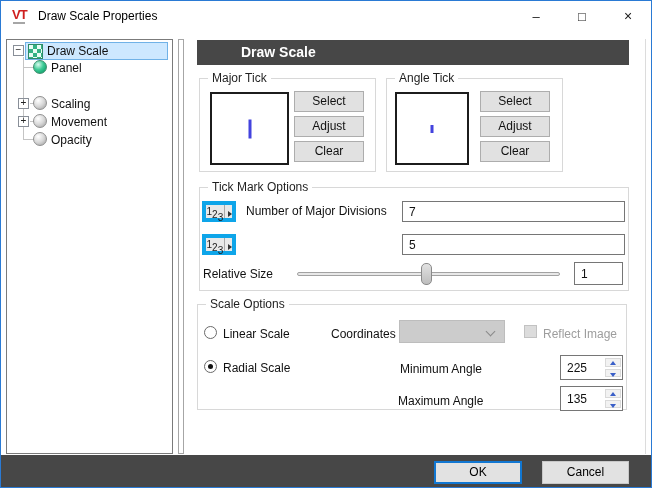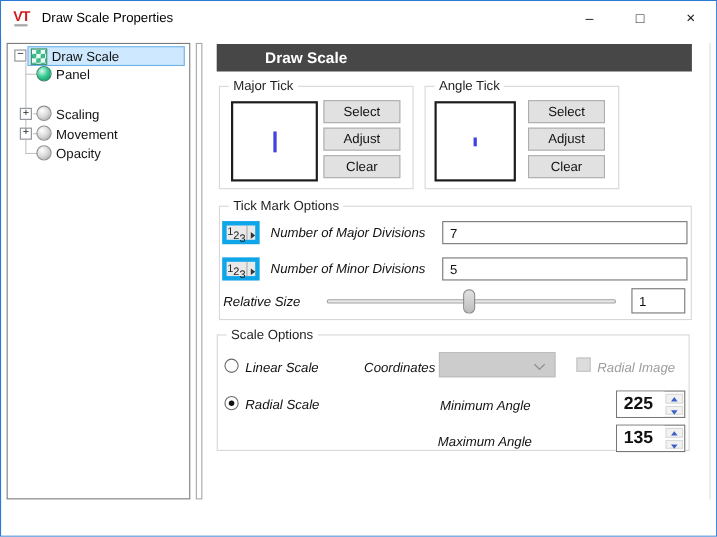--- a/index.html
+++ b/index.html
@@ -57,21 +57,21 @@
   .g-tick { left:198px; top:186px; width:430px; height:104px; }
   .numbtn { position:absolute; left:2px; width:34px; height:21px; display:flex; background:#e9e9e9; border:4px solid #0ea5e9; }
   .numbtn .digits { width:22px; text-align:center; font-size:10px; color:#222; padding-top:1px; }
   .digits i { font-style:normal; position:relative; display:inline-block; }
   .digits i:nth-child(1) { top:0px; }
   .digits i:nth-child(2) { top:3px; }
   .digits i:nth-child(3) { top:6px; }
   .numarrow { width:10px; border-left:1px solid #a9a9a9; position:relative; }
   .numarrow::after { content:""; position:absolute; left:3px; top:6px; border-left:4px solid #333; border-top:3px solid transparent; border-bottom:3px solid transparent; }
   .num-r1 { top:13px; } .num-r2 { top:46px; }
-  .flabel { position:absolute; font-size:12px; color:#111; white-space:nowrap;font-style:italic; }
+  .flabel { position:absolute; font-size:12px; color:#111; white-space:nowrap; }
   .lbl-major { left:46px; top:16px; } .lbl-minor { left:46px; top:49px; }
   .lbl-relsize { left:3px; top:79px; }
   .txt { position:absolute; border:1px solid #767676; font-size:12px; padding:0 6px; font-family:inherit; color:#111; background:#fff; }
   .txt-major { left:202px; top:13px; width:223px; height:21px; }
   .txt-minor { left:202px; top:46px; width:223px; height:21px; }
   .slider { position:absolute; left:97px; top:75px; width:263px; height:22px; }
   .slider-track { position:absolute; left:0; right:0; top:9px; height:4px; background:#e8e8e8; border:1px solid #a2a2a2; border-radius:3px; }
   .slider-thumb { position:absolute; left:124px; top:0; width:11px; height:22px; border-radius:5px; background:linear-gradient(180deg,#e2e2e2,#bdbdbd); border:1px solid #8a8a8a; }
   .txt-relsize { left:374px; top:74px; width:49px; height:23px; }
 
@@ -81,21 +81,21 @@
   .radio1 { left:6px; top:21px; } .radio2 { left:6px; top:55px; }
   .lbl-linear { left:25px; top:22px; } .lbl-orientation { left:133px; top:22px; }
   .combo { position:absolute; left:201px; top:15px; width:106px; height:23px; background:#cccccc; border:1px solid #bdbdbd; }
   .combo-chevron { position:absolute; right:10px; top:7px; width:7px; height:7px; border-left:1px solid #8a8a8a; border-bottom:1px solid #8a8a8a; transform:rotate(-45deg); }
   .checkbox { position:absolute; left:326px; top:20px; width:13px; height:13px; background:#dcdcdc; border:1px solid #c2c2c2; }
   .lbl-reflect { left:345px; top:22px; color:#9d9d9d; }
   .lbl-radial { left:25px; top:56px; }
   .lbl-minangle { left:202px; top:57px; } .lbl-maxangle { left:200px; top:89px; }
   .spin { position:absolute; left:362px; width:63px; height:25px; border:1px solid #767676; background:#fff; display:flex; }
   .spin1 { top:50px; } .spin2 { top:81px; }
-  .spin input { flex:1; min-width:0; border:none; font-size:16px; padding-left:6px; font-family:inherit; outline:none; color:#111;font-weight:bold; }
+  .spin input { flex:1; min-width:0; border:none; font-size:12px; padding-left:6px; font-family:inherit; outline:none; color:#111; }
   .spin-btns { width:18px; display:flex; flex-direction:column; padding:1px; }
   .spin-up, .spin-down { flex:1; background:#f2f2f2; border:1px solid #d9d9d9; position:relative; margin:1px 0; }
   .spin-up::after { content:""; position:absolute; left:4px; top:2px; border-bottom:4px solid #3a5fc8; border-left:3px solid transparent; border-right:3px solid transparent; }
   .spin-down::after { content:""; position:absolute; left:4px; top:3px; border-top:4px solid #3a5fc8; border-left:3px solid transparent; border-right:3px solid transparent; }
 
   
   .footer { position:absolute; left:0; right:0; bottom:0; height:32px; background:#474747; }
   .fbtn { position:absolute; top:6px; height:23px; font-size:12px; text-align:center; color:#000; background:#e2e2e2; }
   .fbtn-ok { right:129px; width:88px; border:2px solid #1177d2; line-height:19px; }
   .fbtn-cancel { right:22px; width:87px; border:1px solid #c8c8c8; line-height:21px; }
@@ -184,42 +184,41 @@
       <span class="digits"><i>1</i><i>2</i><i>3</i></span>
       <span class="numarrow"></span>
     </div>
     <span class="flabel lbl-major">Number of Major Divisions</span>
     <input class="txt txt-major" value="7" style="">
 
     <div class="numbtn num-r2">
       <span class="digits"><i>1</i><i>2</i><i>3</i></span>
       <span class="numarrow"></span>
     </div>
-    <span class="flabel lbl-minor">Number of Minor Divisions</span>
     <input class="txt txt-minor" value="5" style="">
 
     <span class="flabel lbl-relsize">Relative Size</span>
     <div class="slider">
       <span class="slider-track"></span>
       <span class="slider-thumb"></span>
     </div>
     <input class="txt txt-relsize" value="1" style="">
   </div>
 
   <div class="group g-scale">
     <span class="group-title">Scale Options</span>
 
     <span class="radio radio1"></span>
     <span class="flabel lbl-linear">Linear Scale</span>
     <span class="flabel lbl-orientation">Coordinates</span>
     <div class="combo">
       <span class="combo-chevron"></span>
     </div>
     <span class="checkbox"></span>
-    <span class="flabel lbl-reflect">Radial Image</span>
+    <span class="flabel lbl-reflect">Reflect Image</span>
 
     <span class="radio radio2 checked"></span>
     <span class="flabel lbl-radial">Radial Scale</span>
 
     <span class="flabel lbl-minangle">Minimum Angle</span>
     <div class="spin spin1">
       <input value="225" style="">
       <span class="spin-btns">
         <span class="spin-up"></span>
         <span class="spin-down"></span>
@@ -229,14 +228,18 @@
     <span class="flabel lbl-maxangle">Maximum Angle</span>
     <div class="spin spin2">
       <input value="135" style="">
       <span class="spin-btns">
         <span class="spin-up"></span>
         <span class="spin-down"></span>
       </span>
     </div>
   </div>
 
+  <div class="footer">
+    <div class="fbtn fbtn-ok">OK</div>
+    <div class="fbtn fbtn-cancel">Cancel</div>
+  </div>
 
 </div>
 
 </body></html>

